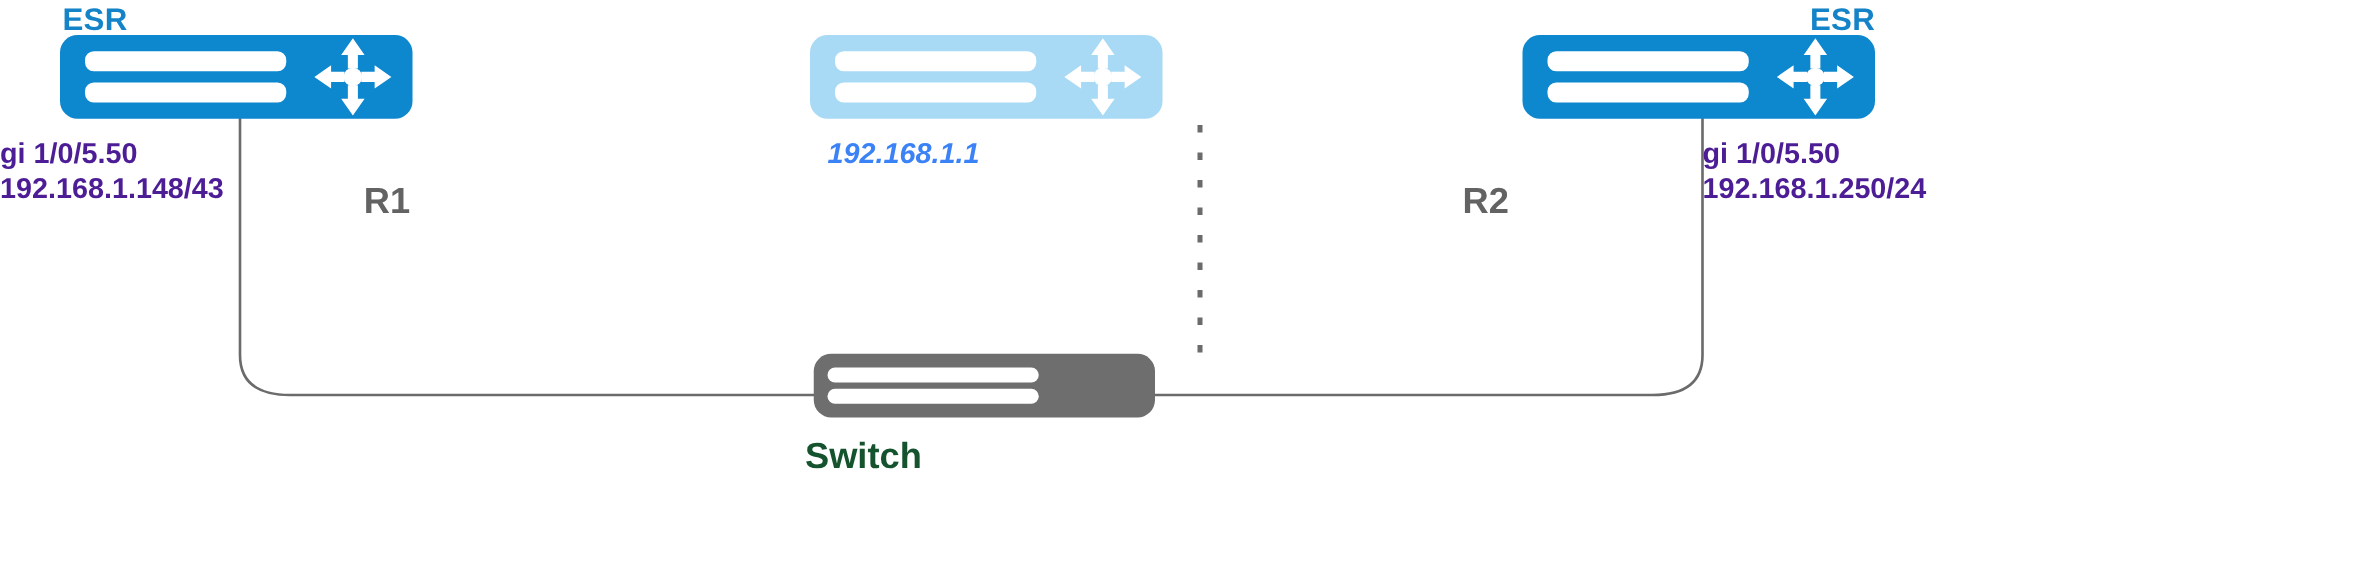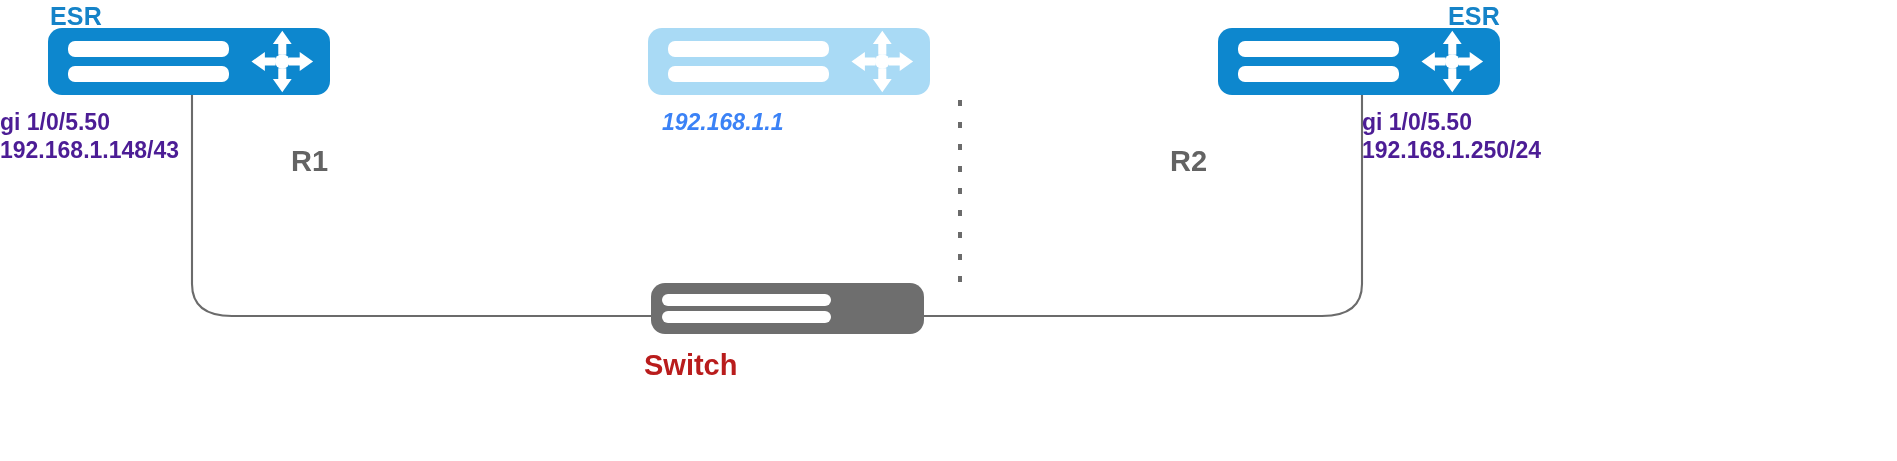--- a/index.html
+++ b/index.html
@@ -97,21 +97,21 @@
   .lbl-name {
     color: #636363;
     font-size: 29px;
     margin-top: 36px;
   }
   .lbl-iface {
     color: #4c1d95;
     font-size: 23px;
   }
   .lbl-switch {
-    color: #b91c1c;
+    color: #14532d;
     font-size: 29px;
   }
   .lbl-mid {
     color: #3b82f6;
     font-size: 23px;
     font-style: italic;
   }
   .right-align { text-align: right; }
 </style>
 </head>

